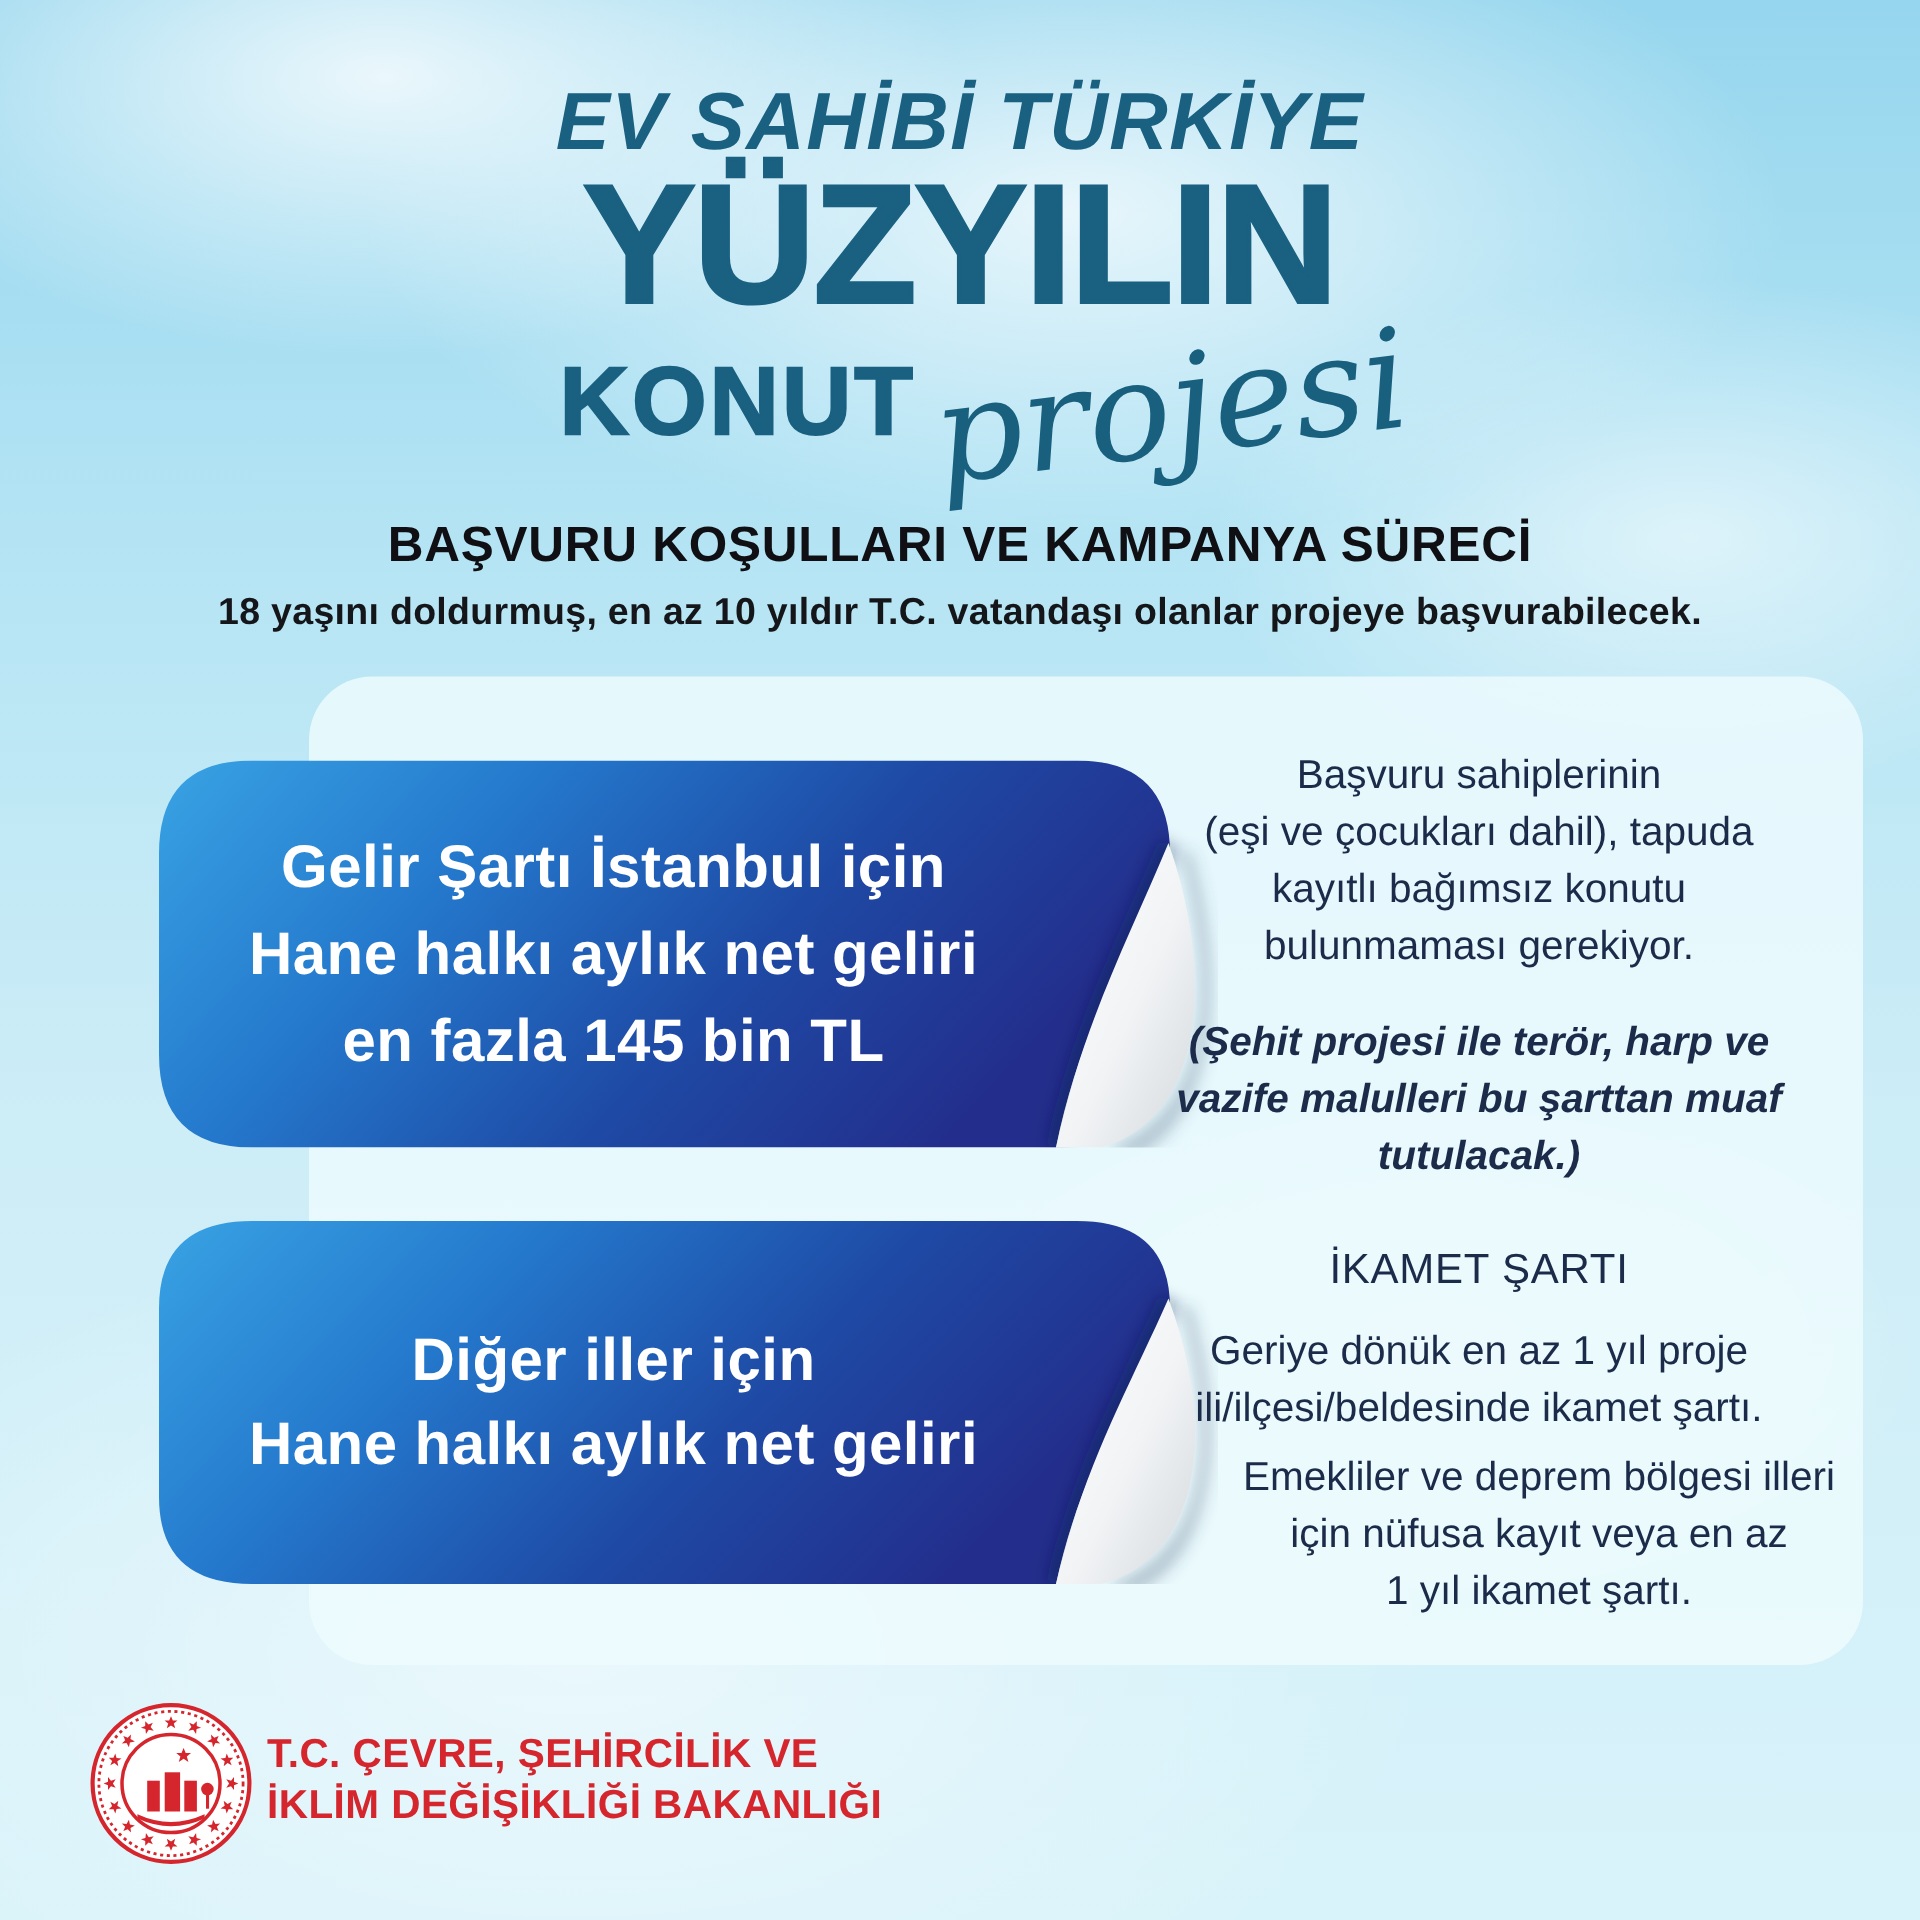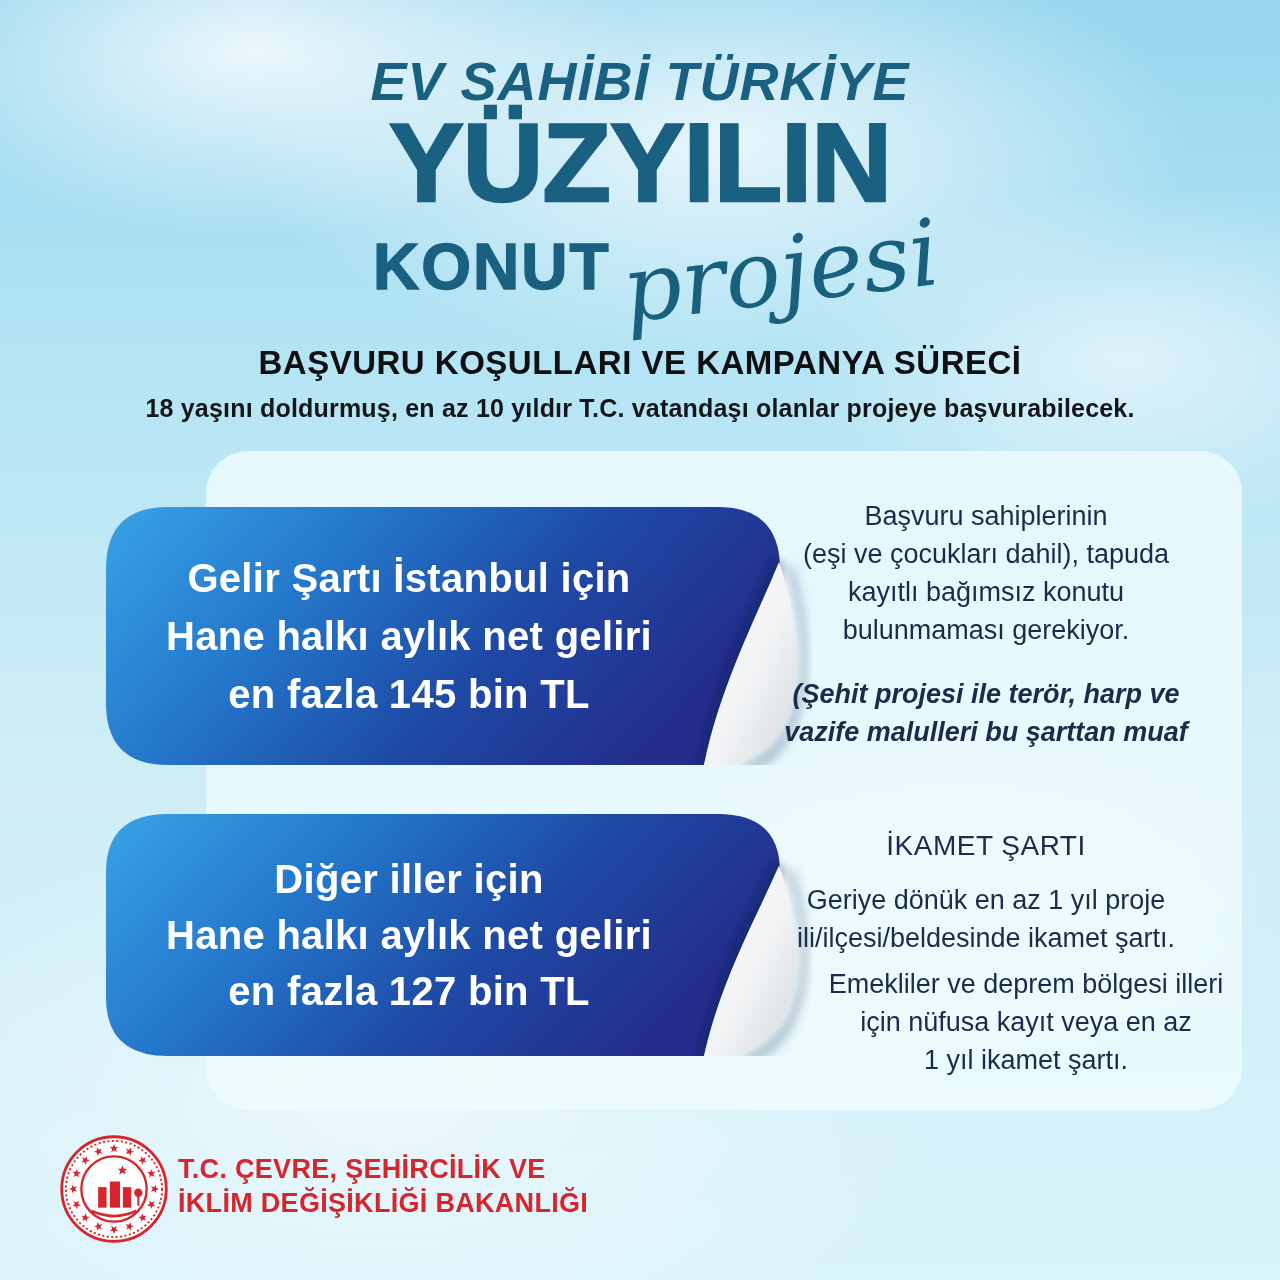--- a/index.html
+++ b/index.html
@@ -156,34 +156,34 @@
         </filter>
       </defs>
       <path d="M62 0 H612 Q674 0 674 62 V66 C646 128 614 178 598 258 H62 Q0 258 0 196 V62 Q0 0 62 0 Z" fill="url(#bgB)"></path>
       <path d="M673 55 C646 120 616 175 598 258" stroke="rgba(10,20,70,0.35)" stroke-width="14" fill="none" filter="url(#blurB)"></path>
       <path d="M681 62 C707 160 696 238 630 259 L652 264 C704 238 714 150 688 60 Z" fill="rgba(60,80,110,0.30)" filter="url(#blurB)"></path>
       <path d="M673 55 C706 150 694 240 628 258 L598 258 C616 175 646 120 673 55 Z" fill="url(#curlB)"></path>
     </svg>
     <div class="card-text">
       <span class="line">Diğer iller için</span>
       <span class="line">Hane halkı aylık net geliri</span>
-      <span class="line">en fazla 127 bin TL</span>
     </div>
   </div>
 
   <div class="abs rcol rcol-ownership">
     <span class="line">Başvuru sahiplerinin</span>
     <span class="line">(eşi ve çocukları dahil), tapuda</span>
     <span class="line">kayıtlı bağımsız konutu</span>
     <span class="line">bulunmaması gerekiyor.</span>
   </div>
 
   <div class="abs rcol rcol-exemption">
     <span class="line">(Şehit projesi ile terör, harp ve</span>
     <span class="line">vazife malulleri bu şarttan muaf</span>
+    <span class="line">tutulacak.)</span>
   </div>
 
   <div class="abs rcol rcol-residence">
     <span class="line hdr">İKAMET ŞARTI</span>
     <span class="line">Geriye dönük en az 1 yıl proje</span>
     <span class="line">ili/ilçesi/beldesinde ikamet şartı.</span>
   </div>
 
   <div class="abs rcol rcol-retirees">
     <span class="line">Emekliler ve deprem bölgesi illeri</span>

